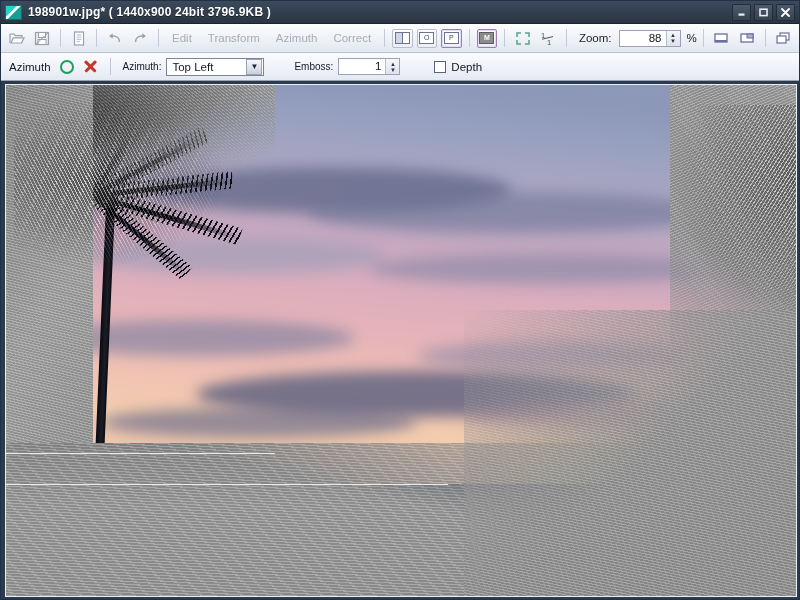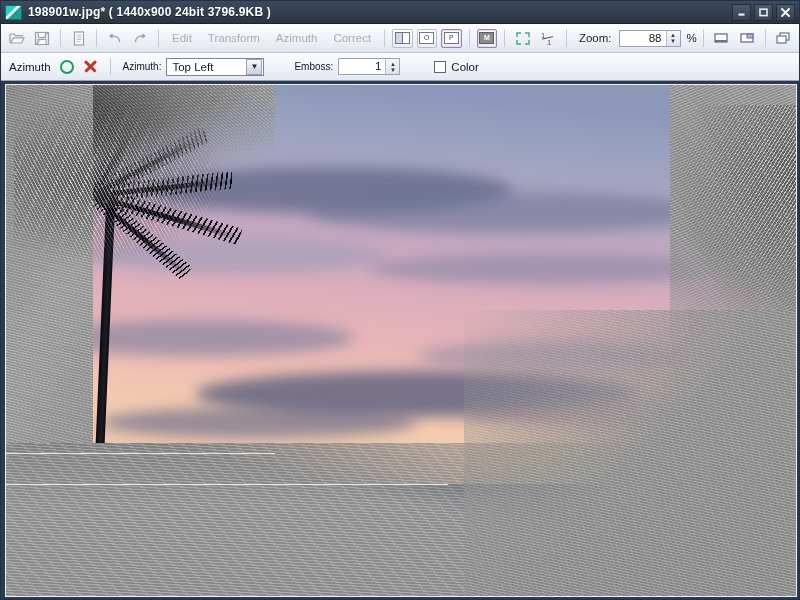--- a/index.html
+++ b/index.html
@@ -416,21 +416,21 @@
       <span class="val">1</span>
       <span class="arrows">
         <span>▲</span>
         <span>▼</span>
       </span>
     </span>
 
     <span style="width:34px;display:inline-block;"></span>
 
     <span class="chk"></span>
-    <span class="eff-label">Color</span>
+    <span class="eff-label">Depth</span>
   </div>
 
   <div class="canvas-wrap">
     <div class="canvas">
       <div class="img">
 
         <div class="sky"></div>
 
         <div class="cloud" style="left:18%;top:16%;width:46%;height:9%;background:rgba(92,100,132,.72);"></div>
         <div class="cloud" style="left:38%;top:21%;width:52%;height:8%;background:rgba(108,116,150,.6);"></div>

